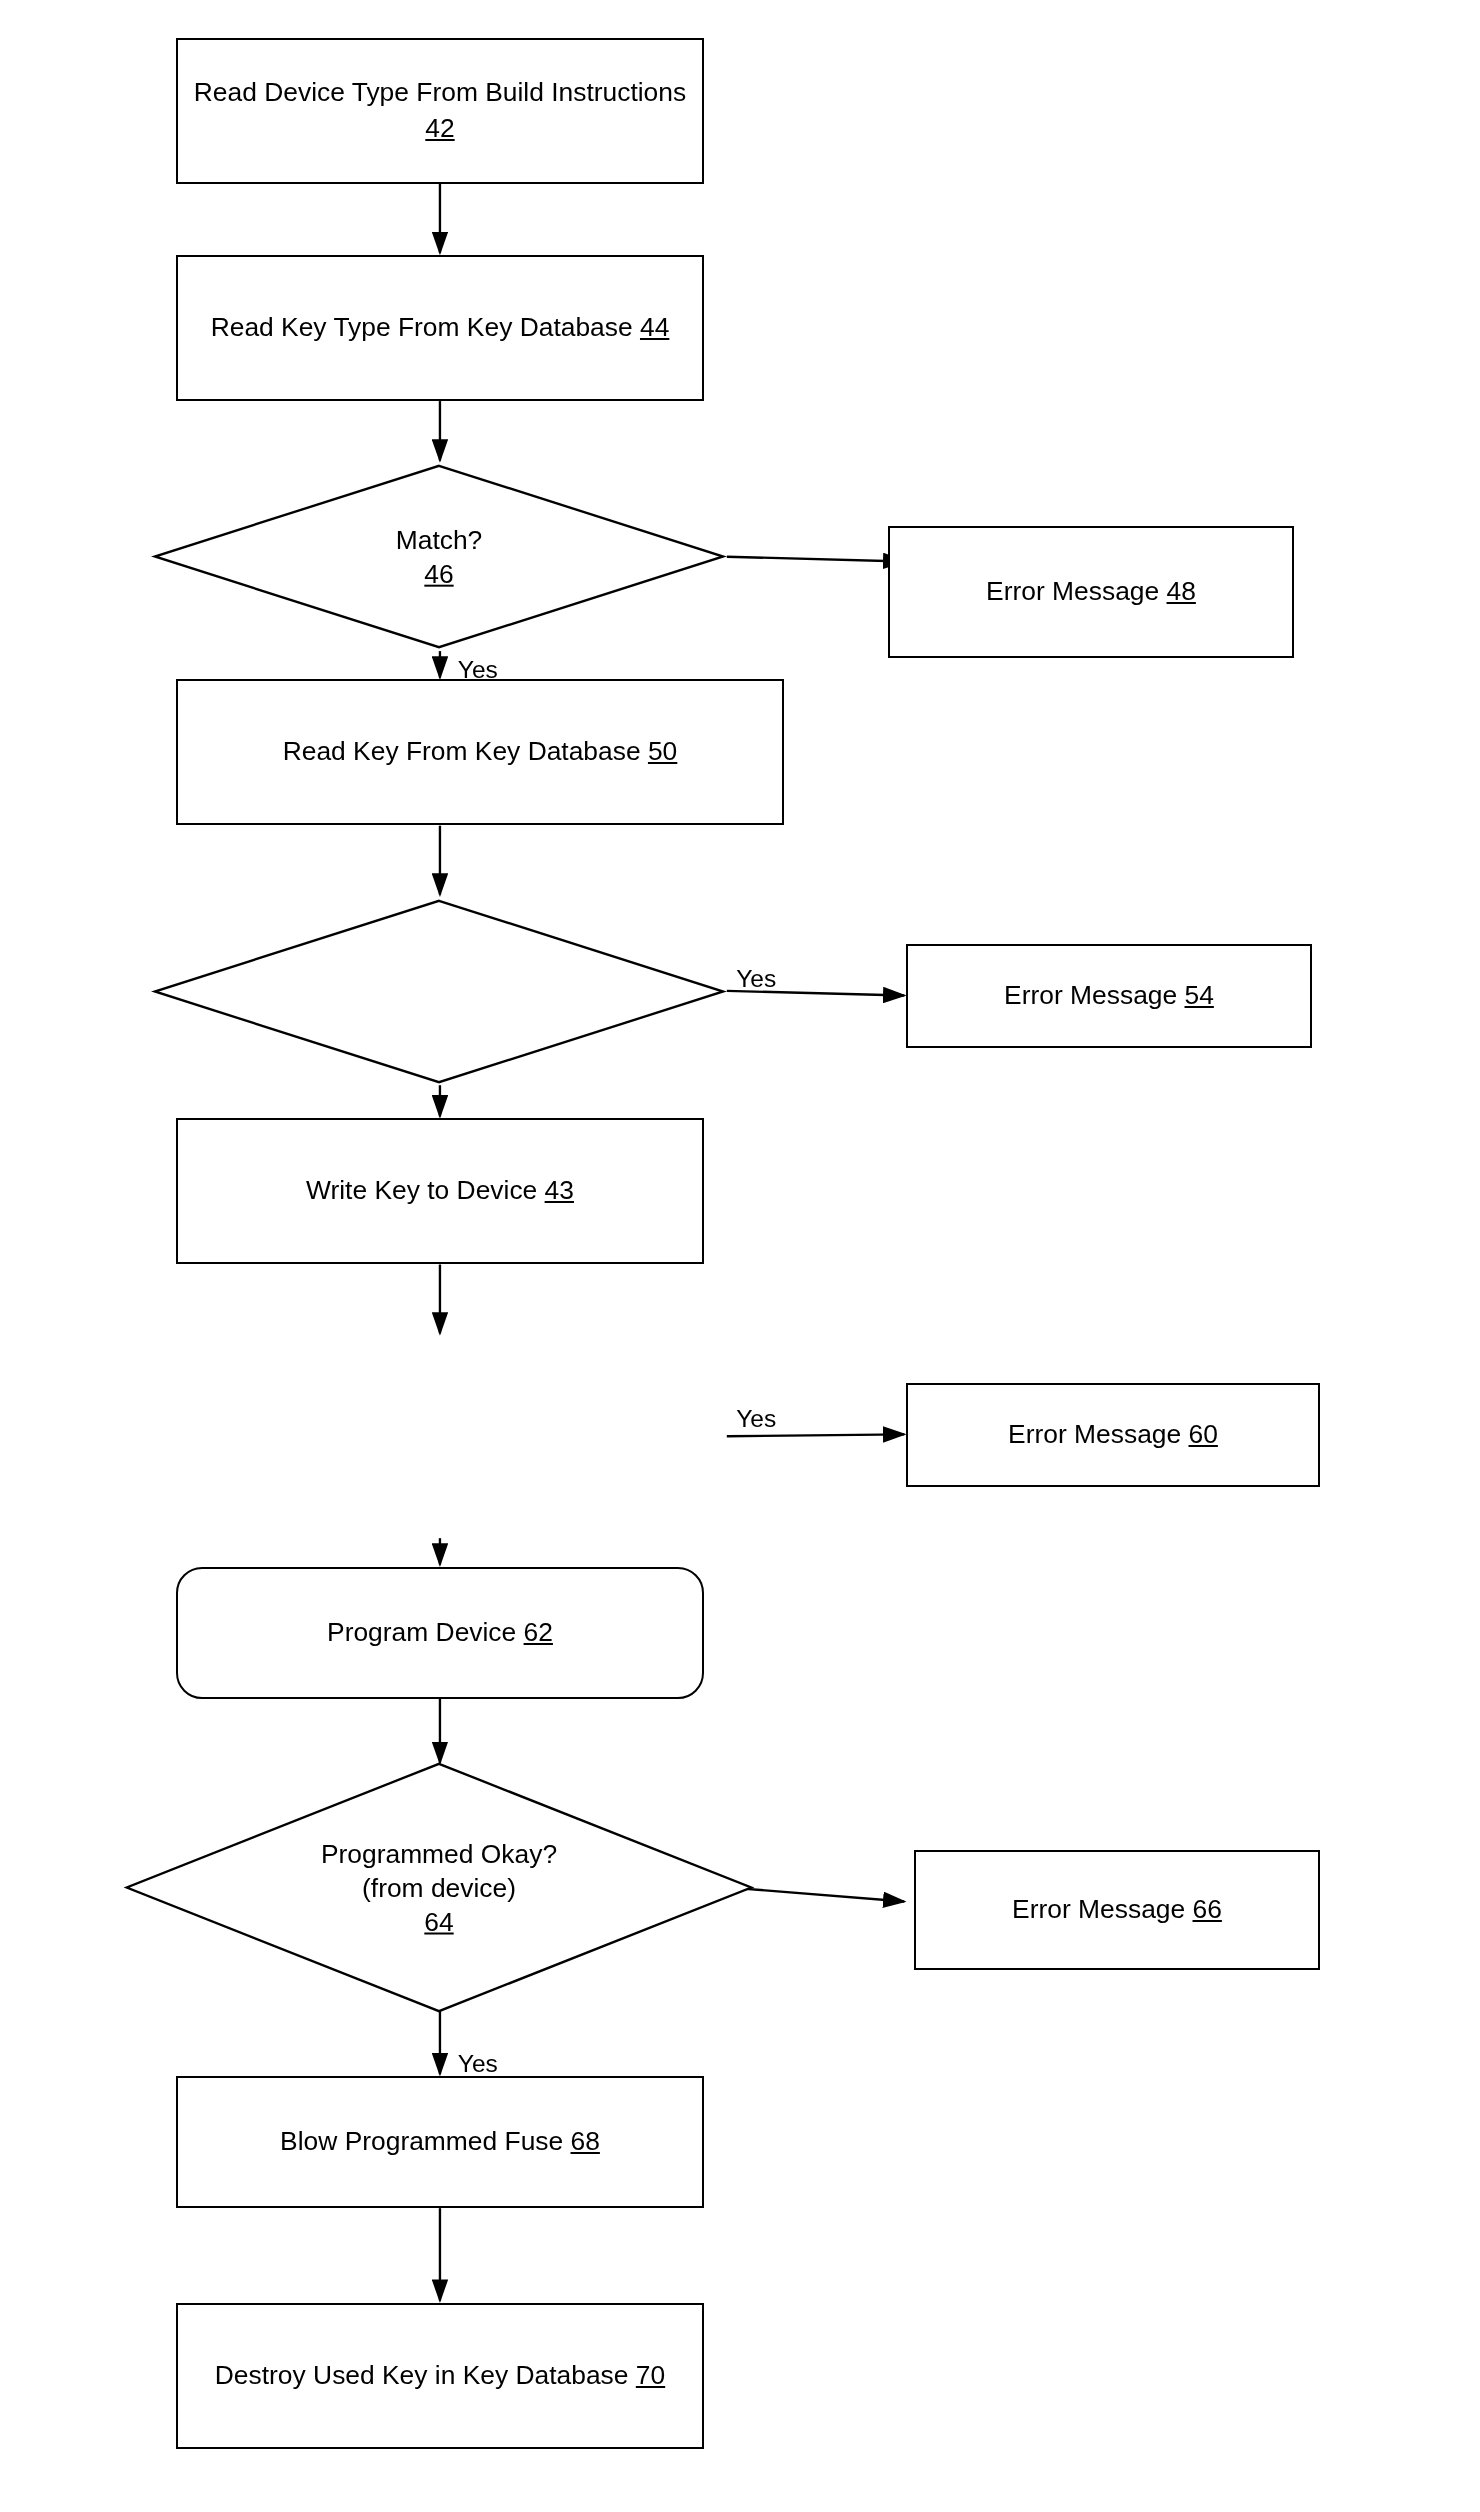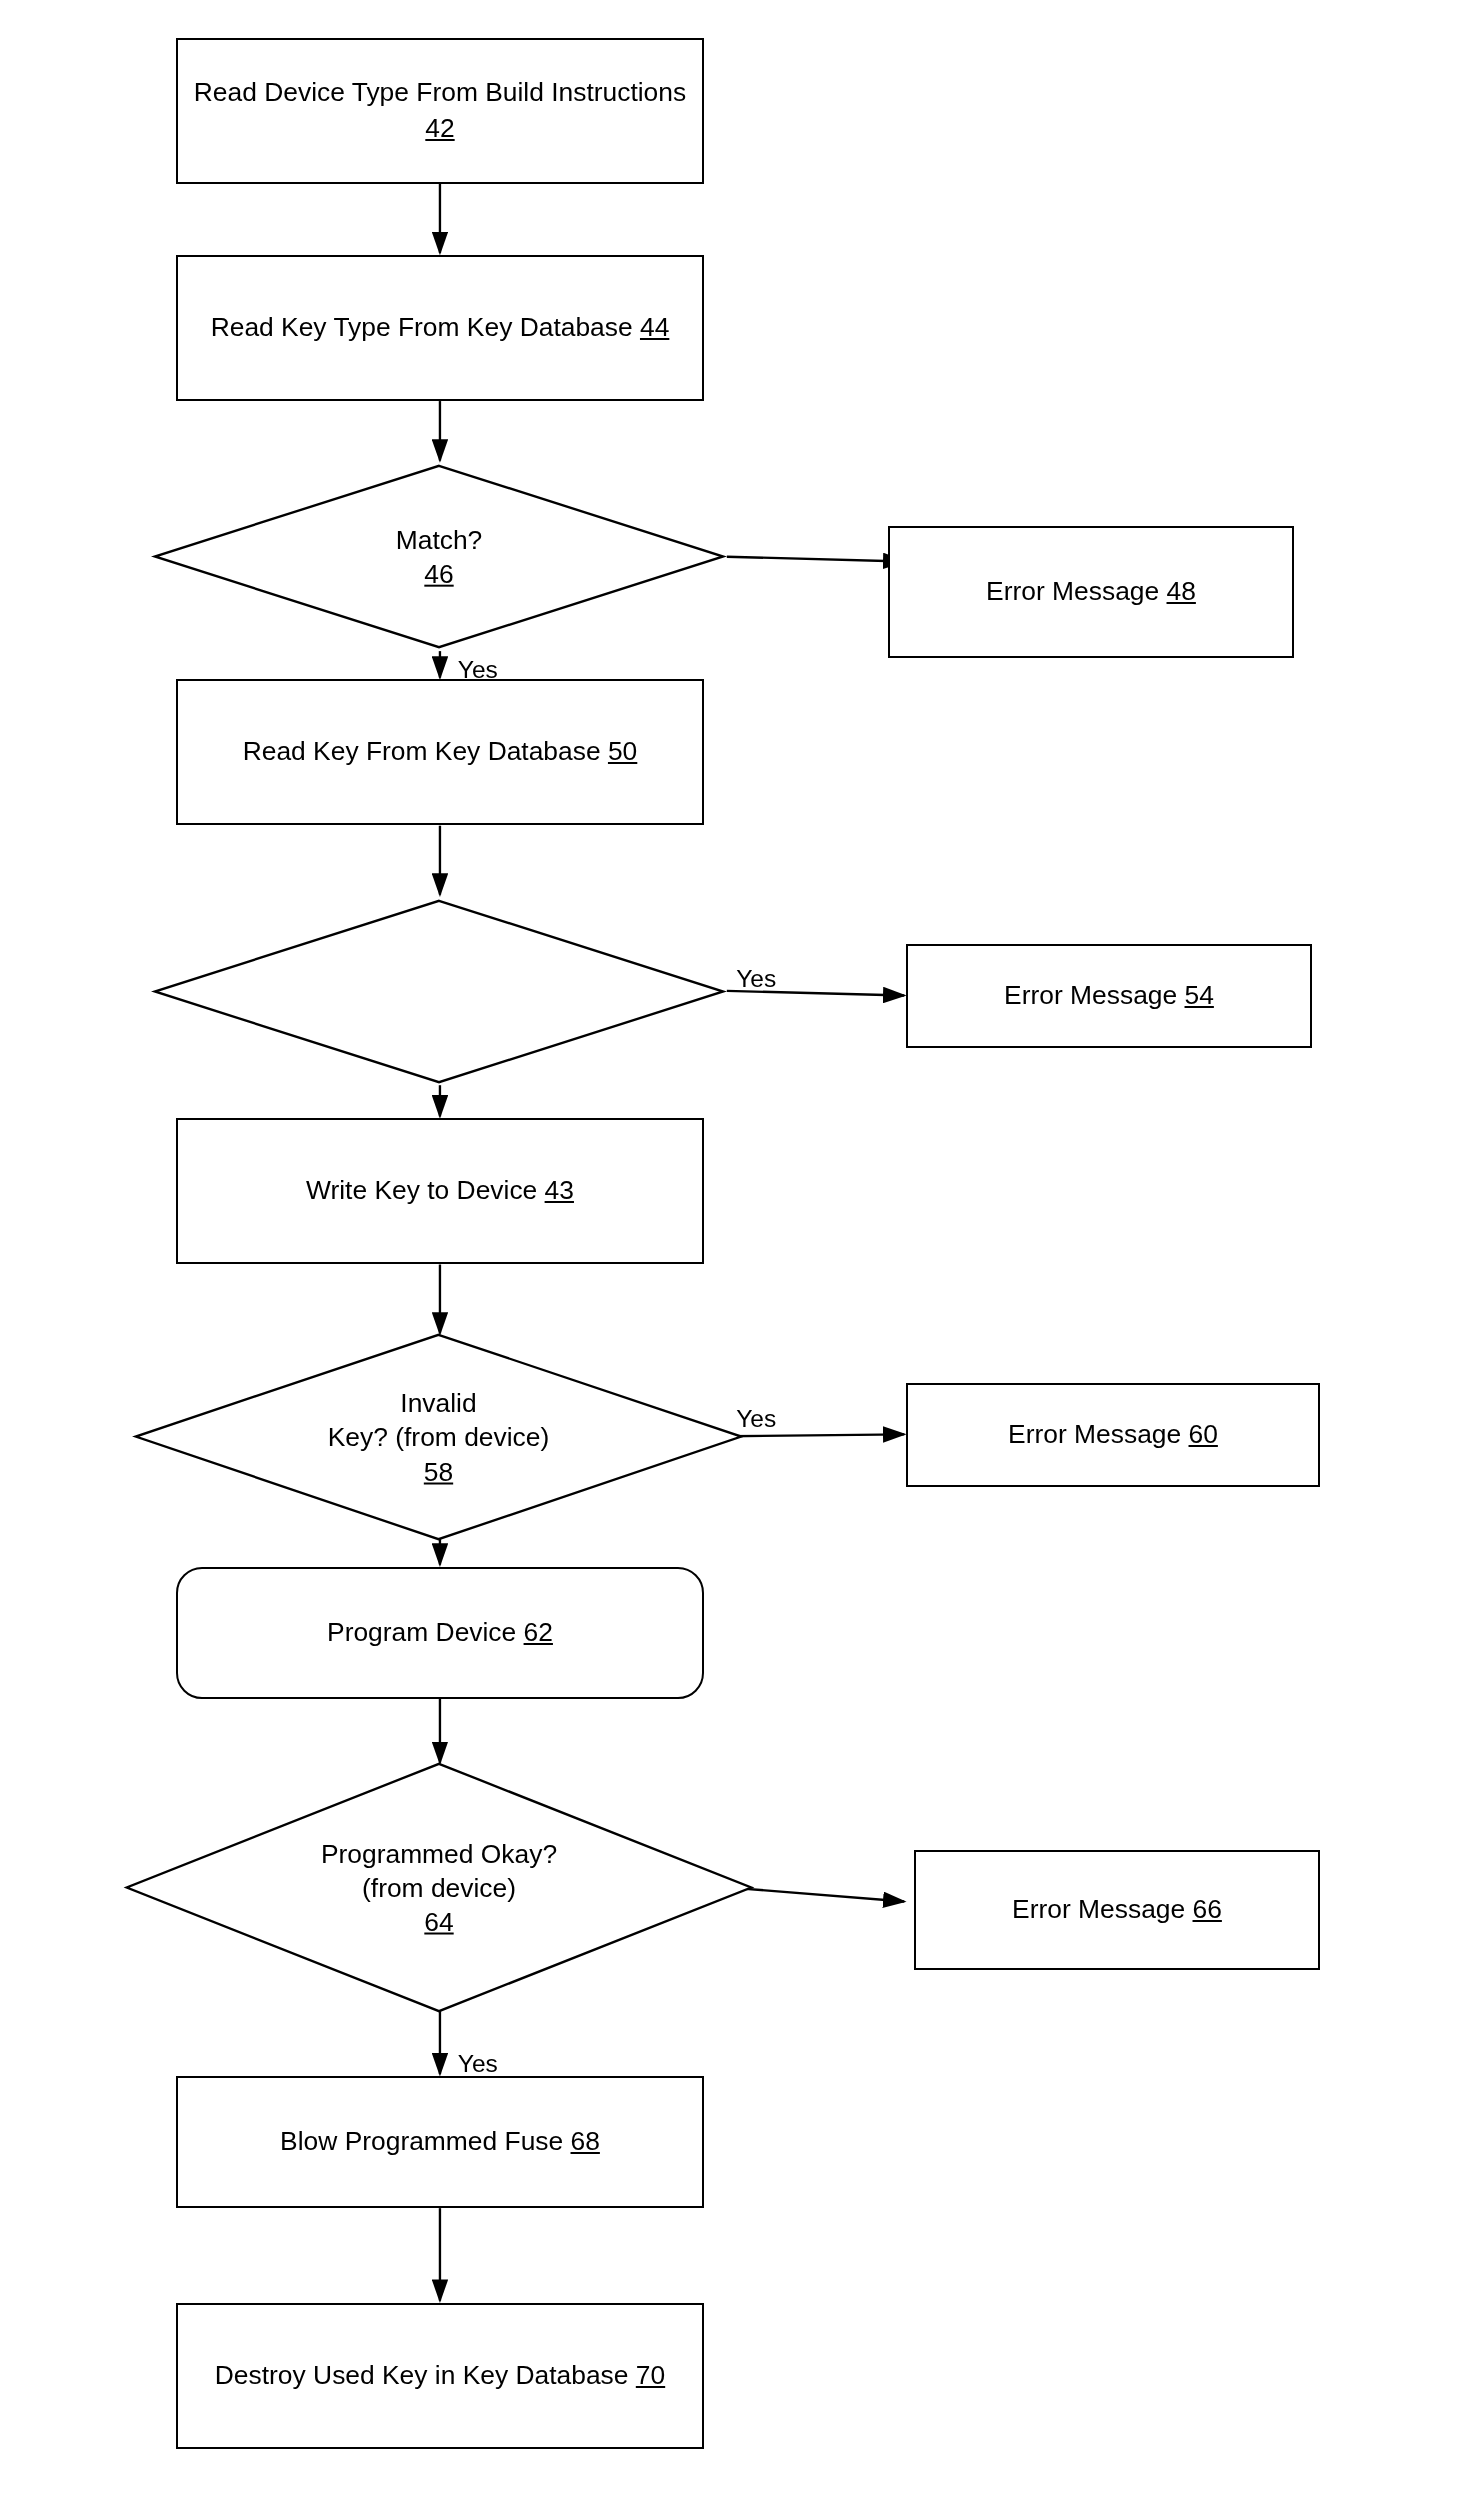--- a/index.html
+++ b/index.html
@@ -130,21 +130,21 @@
     <div class="flow-diamond">
       <svg viewBox="0 0 610 200" preserveAspectRatio="none">
         <polygon points="305,4 606,100 305,196 4,100" fill="#fff" stroke="#000" stroke-width="2.5"></polygon>
       </svg>
       <div class="flow-diamond-text">
         Match?<br><span class="underline">46</span>
       </div>
     </div>
   </div>
 
-  <div class="flow-box" style="left:176px; top:679px; width:528px; height:146px;">
+  <div class="flow-box" style="left:176px; top:679px; width:608px; height:146px;">
     <span>Read Key From Key Database <span class="underline">50</span></span>
   </div>
 
   <div class="flow-box" style="left:888px; top:510px; width:406px; height:132px;margin-top:16px;">
     <span>Error Message <span class="underline">48</span></span>
   </div>
 
   <div class="flow-diamond-wrapper" style="left:151px; top:897px; width:576px; height:189px;">
     <div class="flow-diamond">
       <svg viewBox="0 0 610 200" preserveAspectRatio="none">
@@ -154,30 +154,20 @@
   </div>
 
   <div class="flow-box" style="left:906px; top:944px; width:406px; height:104px;">
     <span>Error Message <span class="underline">54</span></span>
   </div>
 
   <div class="flow-box" style="left:176px; top:1118px; width:528px; height:146px;">
     <span>Write Key to Device <span class="underline">43</span></span>
   </div>
 
-  <div class="flow-diamond-wrapper" style="left:132px; top:1331px; width:613px; height:212px;">
-    <div class="flow-diamond">
-      <svg viewBox="0 0 650 225" preserveAspectRatio="none">
-        <polygon points="325,4 646,112 325,221 4,112" fill="#fff" stroke="#000" stroke-width="2.5"></polygon>
-      </svg>
-      <div class="flow-diamond-text">
-        Invalid<br>Key? (from device)<br><span class="underline">58</span>
-      </div>
-    </div>
-  </div>
 
   <div class="flow-box" style="left:906px; top:1383px; width:414px; height:104px;">
     <span>Error Message <span class="underline">60</span></span>
   </div>
 
   <div class="flow-box" style="left:176px; top:1567px; width:528px; height:132px;border-radius:26px;">
     <span>Program Device <span class="underline">62</span></span>
   </div>
 
   <div class="flow-diamond-wrapper" style="left:123px; top:1760px; width:632px; height:255px;">

